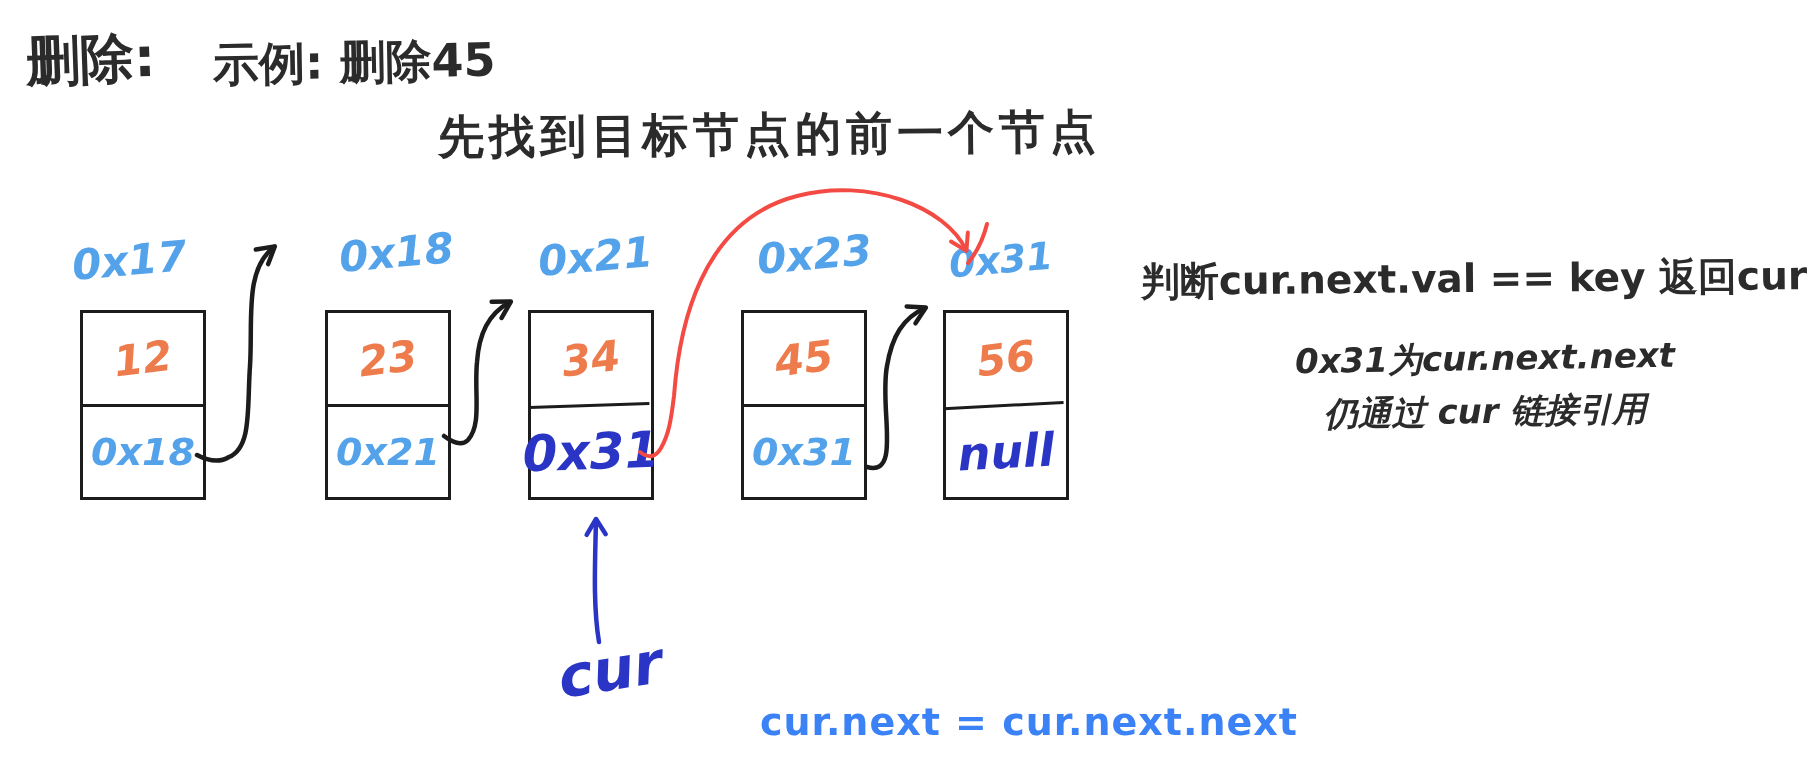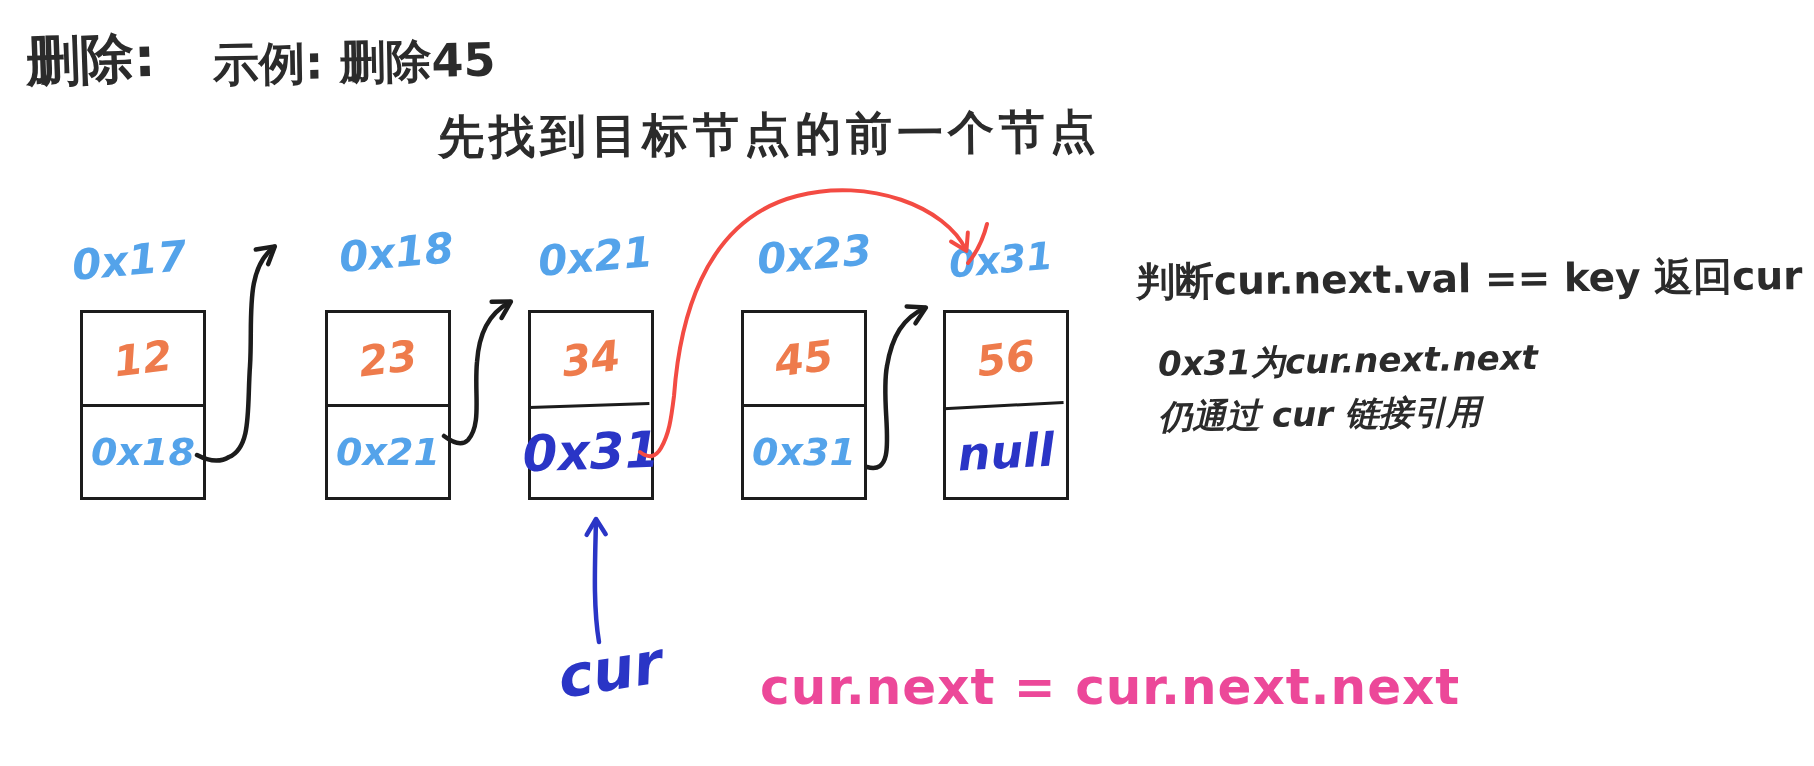--- a/index.html
+++ b/index.html
@@ -47,25 +47,25 @@
   }
   .n3 .cell.next{font-size:50px;color:var(--deep_blue);transform:rotate(-2deg);}
   .n5 .cell.next{font-size:46px;color:var(--deep_blue);transform:rotate(-3deg);}
   
   .cur-label{
     position:absolute;left:558px;top:636px;
     font-size:58px;font-style:italic;font-weight:bold;
     color:var(--deep_blue);transform:rotate(-9deg);
   }
   .assignment{
-    position:absolute;left:760px;top:658px;
-    font-size:50px;font-weight:bold;color:#ec4899;
+    position:absolute;left:760px;top:700px;
+    font-size:38px;font-weight:bold;color:#3b82f6;
     letter-spacing:1px;white-space:nowrap;
   }
-  .notes{position:absolute;left:1136px;top:252px;width:676px;}
+  .notes{position:absolute;left:1136px;top:252px;width:676px;text-align:center;}
   .note-check{
     font-size:39px;font-weight:bold;color:var(--ink);
     white-space:nowrap;margin-bottom:26px;transform:rotate(-0.5deg);
   }
   .note-sub{
     font-size:34px;font-weight:bold;color:var(--ink);
     white-space:nowrap;margin-left:22px;line-height:1.55;
     transform:rotate(-1deg);font-style:italic;
   }
   

